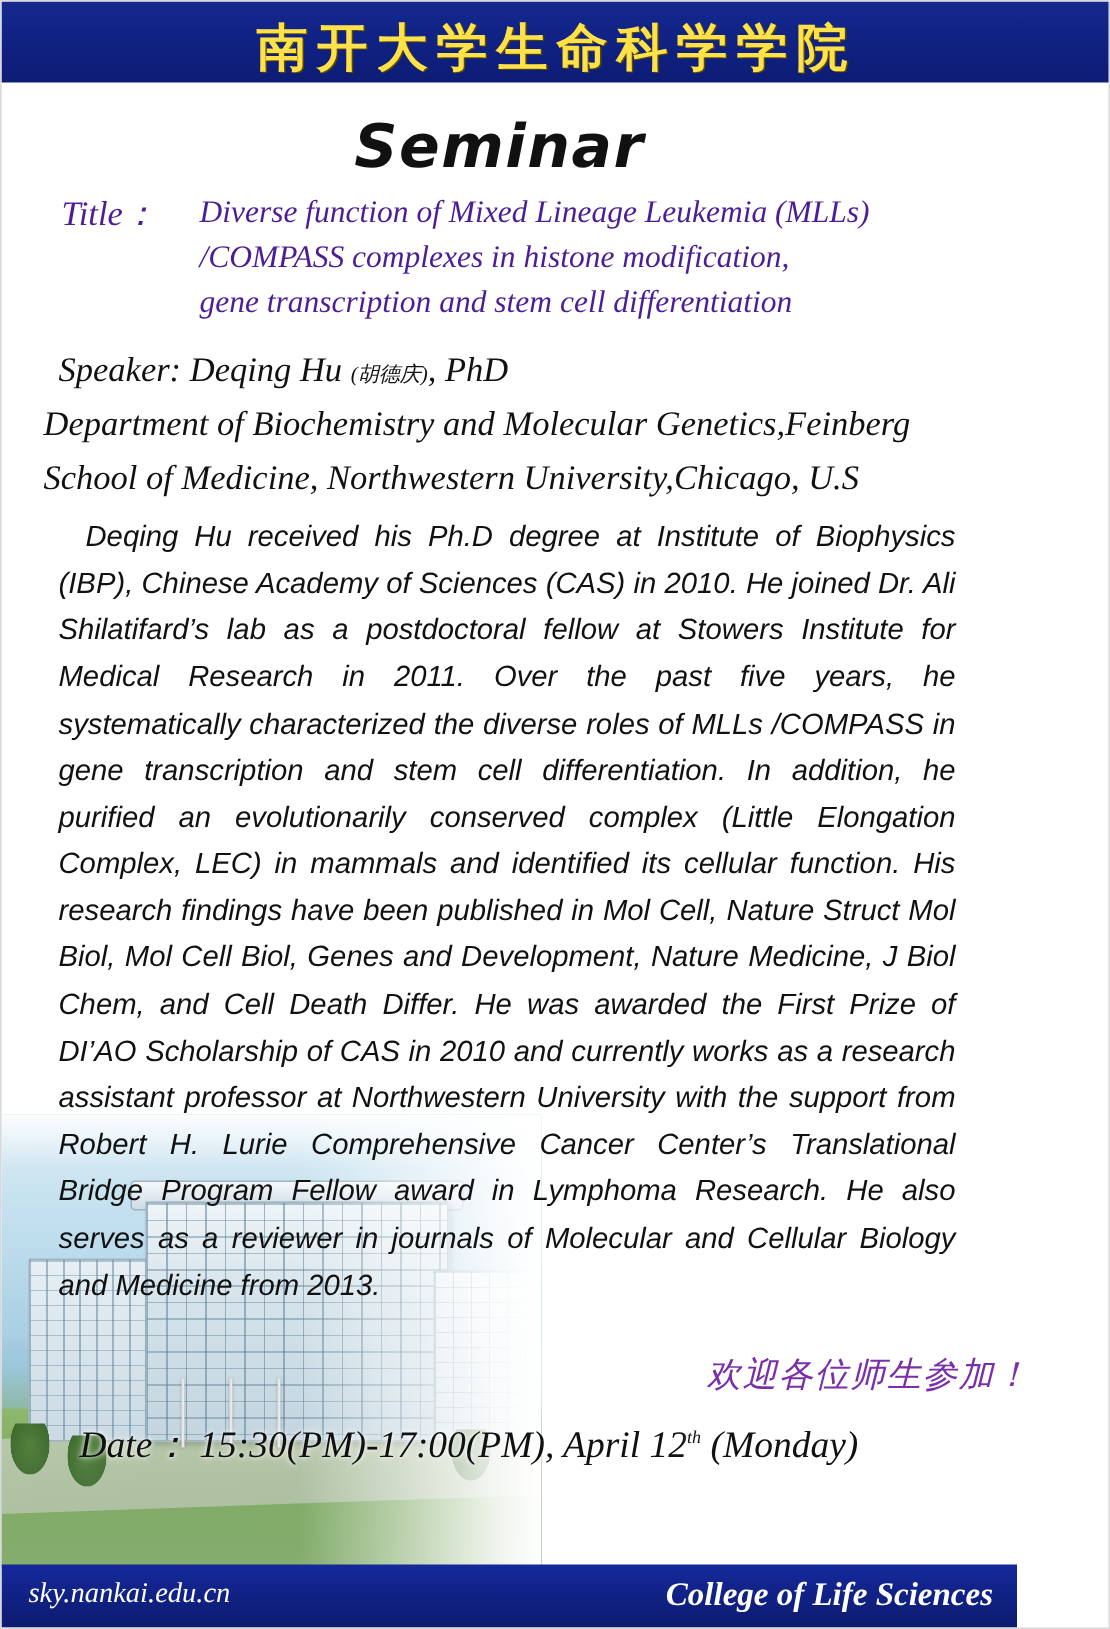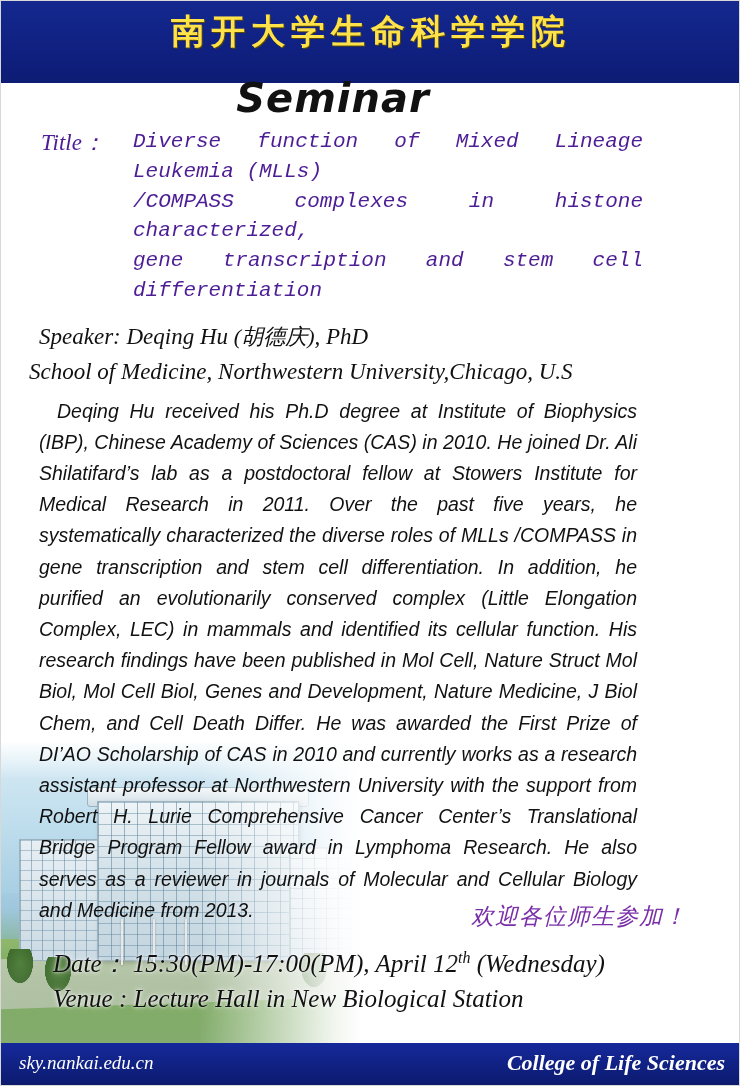--- a/index.html
+++ b/index.html
@@ -17,44 +17,45 @@
     background: #ffffff;
     overflow: hidden;
     border: 1px solid #d8d8d8;
     box-sizing: border-box;
   }
   
   .header-bar {
     position: absolute;
     left: 0; top: 0;
     width: 740px;
-    height: 82px;
+    height: 54px;
     background: #12268c;
     background: linear-gradient(180deg, #14288f 0%, #0f2080 60%, #0d1c74 100%);
   }
   .header-title {
     position: absolute;
     left: 0; top: 8px;
     width: 740px;
     text-align: center;
     color: #ffe14a;
     font-family: "DejaVu Serif", serif;
     font-size: 34px;
     font-weight: bold;
     letter-spacing: 6px;
     text-shadow: 1px 1px 0 #5a4a00;
   }
   
   .footer-bar {
     position: absolute;
     left: 0; bottom: 0;
-    width: 740px;
+    width: 649px;
     height: 42px;
     background: #12268c;
     background: linear-gradient(180deg, #16299b 0%, #0f2080 60%, #0c1a6e 100%);
+    padding-left: 28px;
   }
   .footer-left {
     position: absolute;
     left: 18px;
     top: 9px;
     color: #ffffff;
     font-size: 19px;
     font-style: italic;
     font-family: "Liberation Serif", serif;
   }
@@ -180,32 +181,31 @@
   .title-label {
     position: absolute;
     left: 0;
     top: 0;
     font-size: 23px;
   }
   .title-text {
     margin-left: 92px;
     text-align: justify;
     text-align-last: left;
-    font-family: Liberation Mono, monospace;
   }
   .title-text div { text-align: justify; }
   .speaker-line {
     margin: 14px 14px 0 38px;
     font-family: "Liberation Serif", serif;
     font-style: italic;
     font-size: 23px;
     color: #111;
     line-height: 1.45;
   }
-  .speaker-cn { font-size: 22px; }
+  .speaker-cn { font-size: 14px; }
   .affil-line {
     margin: 2px 8px 0 28px;
     font-family: "Liberation Serif", serif;
     font-style: italic;
     font-size: 23px;
     color: #111;
     line-height: 1.5;
   }
   .bio {
     margin: 6px 28px 0 38px;
@@ -237,21 +237,21 @@
     top: 946px;
     width: 680px;
     font-family: "Liberation Serif", serif;
     font-style: italic;
     font-size: 25px;
     color: #111;
     line-height: 1.38;
     z-index: 4;
     text-shadow: 0 0 3px rgba(255,255,255,.85), 0 0 6px rgba(255,255,255,.7);
   }
-  .sup { font-size: 16px; vertical-align: super; margin-top: 16px; }
+  .sup { font-size: 12px; vertical-align: super; margin-top: 16px; }
 </style>
 </head>
 <body>
 
 <div id="poster">
 
   <div class="header-bar">
     <div class="header-title">南开大学生命科学学院</div>
   </div>
 
@@ -273,46 +273,43 @@
   </div>
 
   <div class="content">
 
     <div class="seminar-title">Seminar</div>
 
     <div class="title-block">
       <span class="title-label">Title：</span>
       <div class="title-text">
         <div>Diverse function of Mixed Lineage Leukemia (MLLs)</div>
-        <div>/COMPASS complexes in histone characterized,</div>
+        <div>/COMPASS complexes in histone modification,</div>
         <div>gene transcription and stem cell differentiation</div>
       </div>
     </div>
 
     <div class="speaker-line">
       <span>Speaker:</span>
       <span>Deqing Hu</span>
       <span class="speaker-cn">(胡德庆)</span><span>, PhD</span>
     </div>
 
+    <div class="affil-line">Department of Biochemistry and Molecular Genetics,Feinberg</div>
     <div class="affil-line">School of Medicine, Northwestern University,Chicago, U.S</div>
 
     <div class="bio"><span class="bio-indent"></span><span>Deqing Hu received his Ph.D degree at Institute of Biophysics (IBP), Chinese Academy of Sciences (CAS) in 2010. He joined Dr. Ali Shilatifard’s lab as a postdoctoral fellow at Stowers Institute for Medical Research in 2011. Over the past five years, he systematically characterized the diverse roles of MLLs  /COMPASS in gene transcription and stem cell differentiation. In addition, he purified an evolutionarily conserved complex (Little Elongation Complex, LEC) in mammals and identified its cellular function. His research findings have been published in Mol Cell, Nature Struct Mol Biol, Mol Cell Biol, Genes and Development, Nature Medicine, J Biol Chem, and Cell Death Differ. He was awarded the First Prize of DI’AO Scholarship of CAS in 2010 and currently works as a research assistant professor at Northwestern University with the support from Robert H. Lurie Comprehensive Cancer Center’s Translational Bridge Program Fellow award in Lymphoma Research. He also serves as a reviewer in journals of Molecular and Cellular Biology and Medicine from 2013.</span></div>
   </div>
 
   <div class="welcome">欢迎各位师生参加！</div>
 
   <div class="datevenue">
     <div>
       <span>Date：</span>
-      <span>15:30(PM)-17:00(PM), April 12</span><span class="sup">th</span><span> (Wednesday)</span>
-    </div>
-    <div>
-      <span>Venue :</span>
-      <span>Lecture Hall in New Biological Station</span>
+      <span>15:30(PM)-17:00(PM), April 12</span><span class="sup">th</span><span> (Monday)</span>
     </div>
   </div>
 
   <div class="footer-bar">
     <div class="footer-left">sky.nankai.edu.cn</div>
     <div class="footer-right">College of Life Sciences</div>
   </div>
 
 </div>
 

